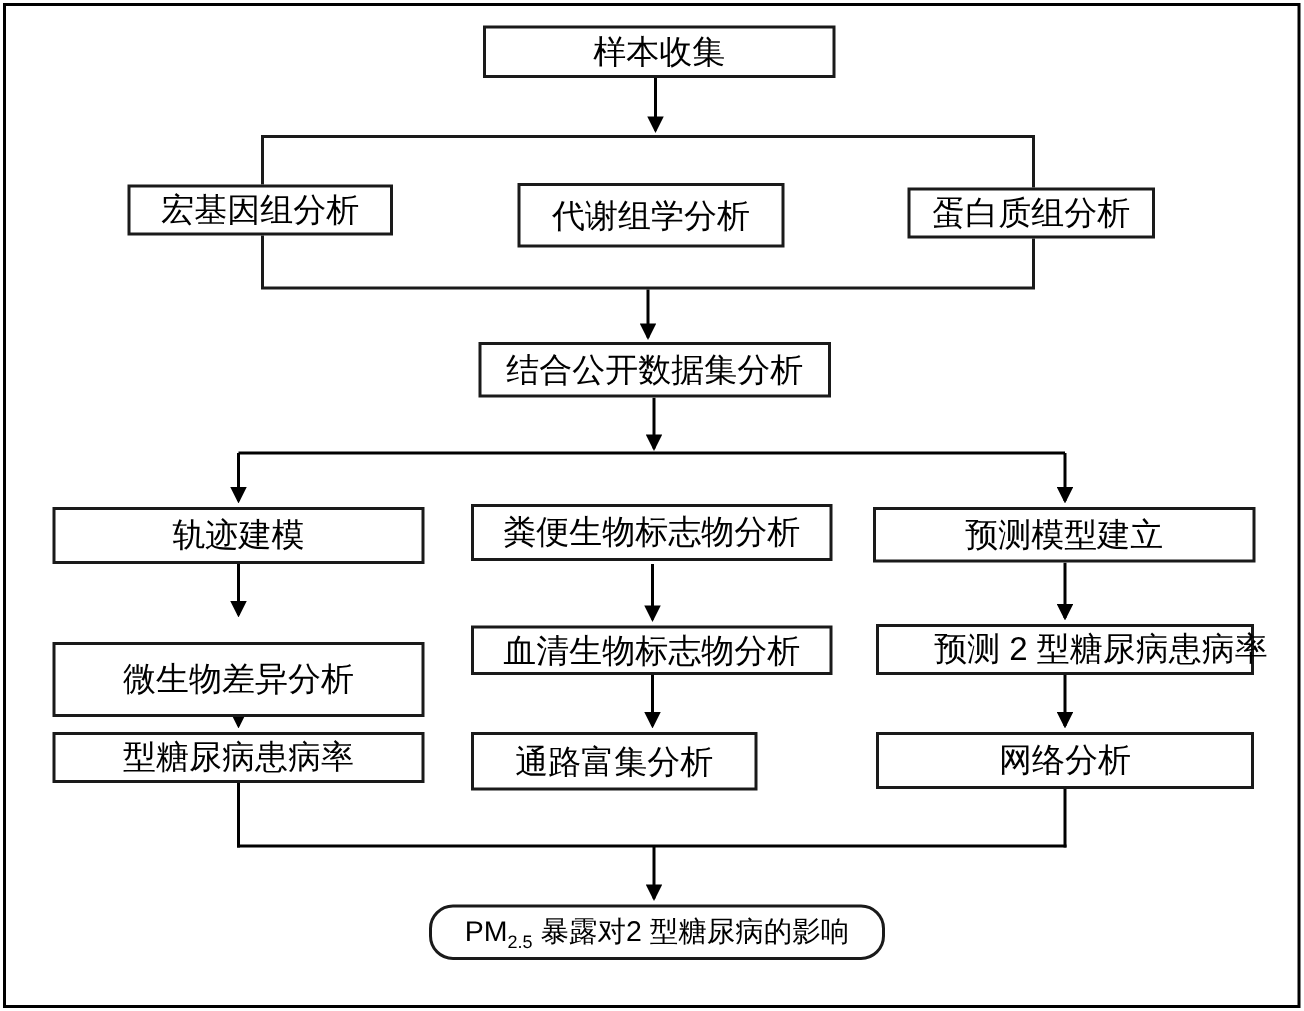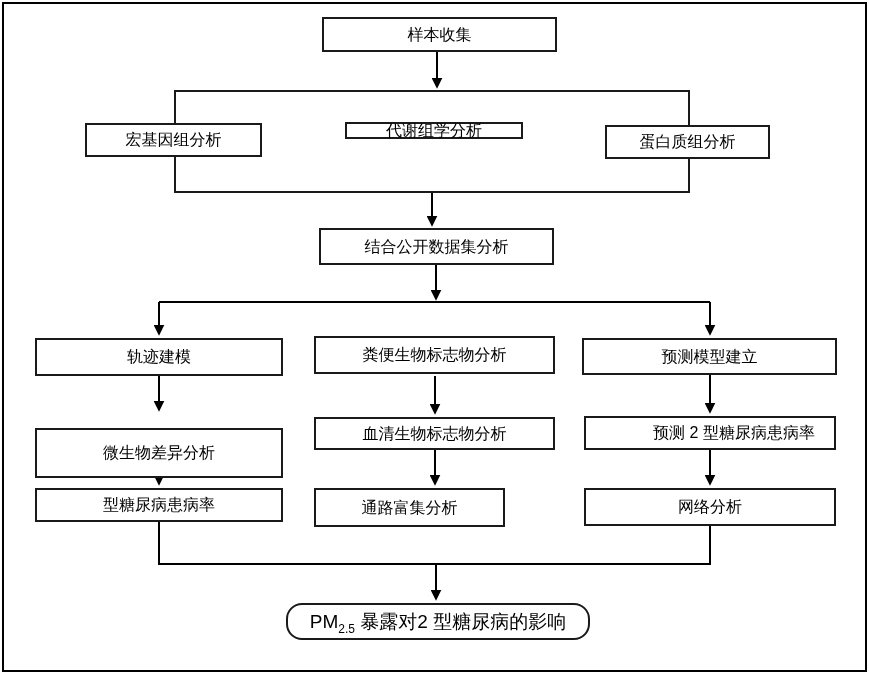--- a/index.html
+++ b/index.html
@@ -9,21 +9,21 @@
   }
   .outer-frame{
     position:absolute;left:2px;top:2px;right:2px;bottom:2px;
     border:2px solid #000;z-index:0;
   }
   .diagram{position:absolute;inset:0;}
   svg.connectors{position:absolute;left:0;top:0;z-index:1;}
   .box{
     position:absolute;box-sizing:border-box;background:#ffffff;
     border:2px solid #1a1a1a;display:flex;align-items:center;justify-content:center;
-    font-size:16px;line-height:1;white-space:nowrap;z-index:2;
+    font-size:22px;line-height:1;white-space:nowrap;z-index:2;
   }
   .group-rect{
     position:absolute;box-sizing:border-box;background:transparent;
     border:2px solid #1a1a1a;z-index:1;
   }
   .final-box{font-size:19px;}
   .final-box sub{font-size:12px;line-height:0;}
 </style>
 </head>
 <body>
@@ -59,21 +59,21 @@
   </svg>
 
   <div class="box" style="left:322px;top:17px;width:235px;height:35px;">
     <span>样本收集</span>
   </div>
 
   <div class="box" style="left:85px;top:123px;width:177px;height:34px;">
     <span>宏基因组分析</span>
   </div>
 
-  <div class="box" style="left:345px;top:122px;width:178px;height:17px;">
+  <div class="box" style="left:345px;top:122px;width:178px;height:43px;">
     <span>代谢组学分析</span>
   </div>
 
   <div class="box" style="left:605px;top:125px;width:165px;height:34px;">
     <span>蛋白质组分析</span>
   </div>
 
   <div class="box" style="left:319px;top:228px;width:235px;height:37px;">
     <span>结合公开数据集分析</span>
   </div>

